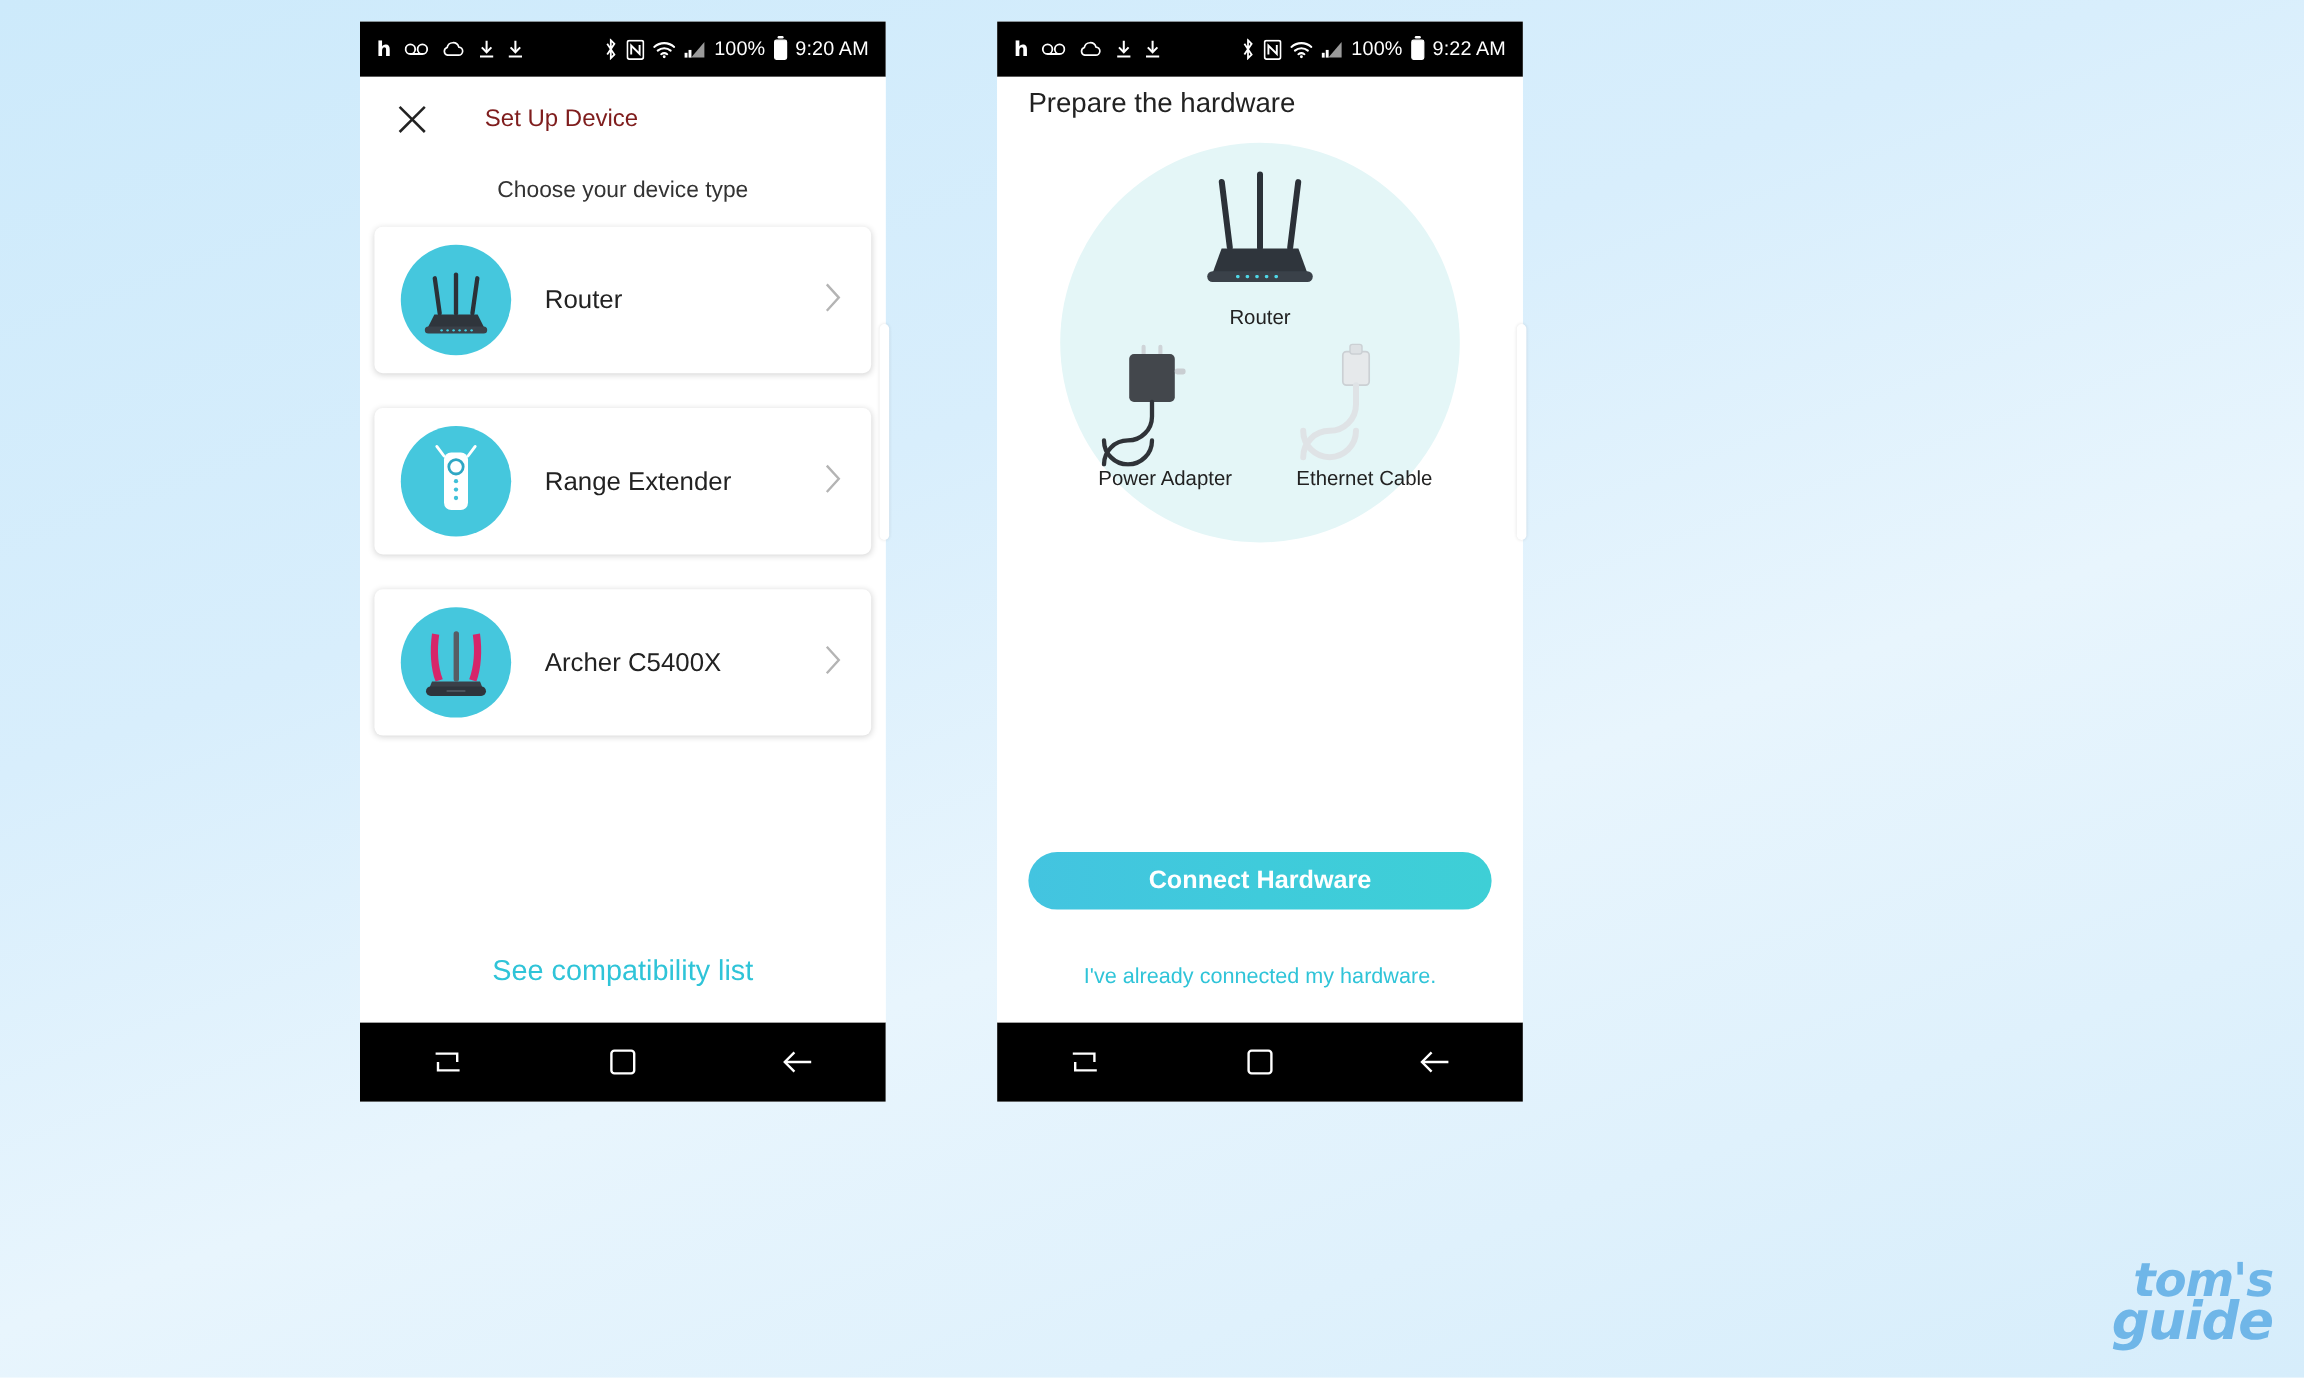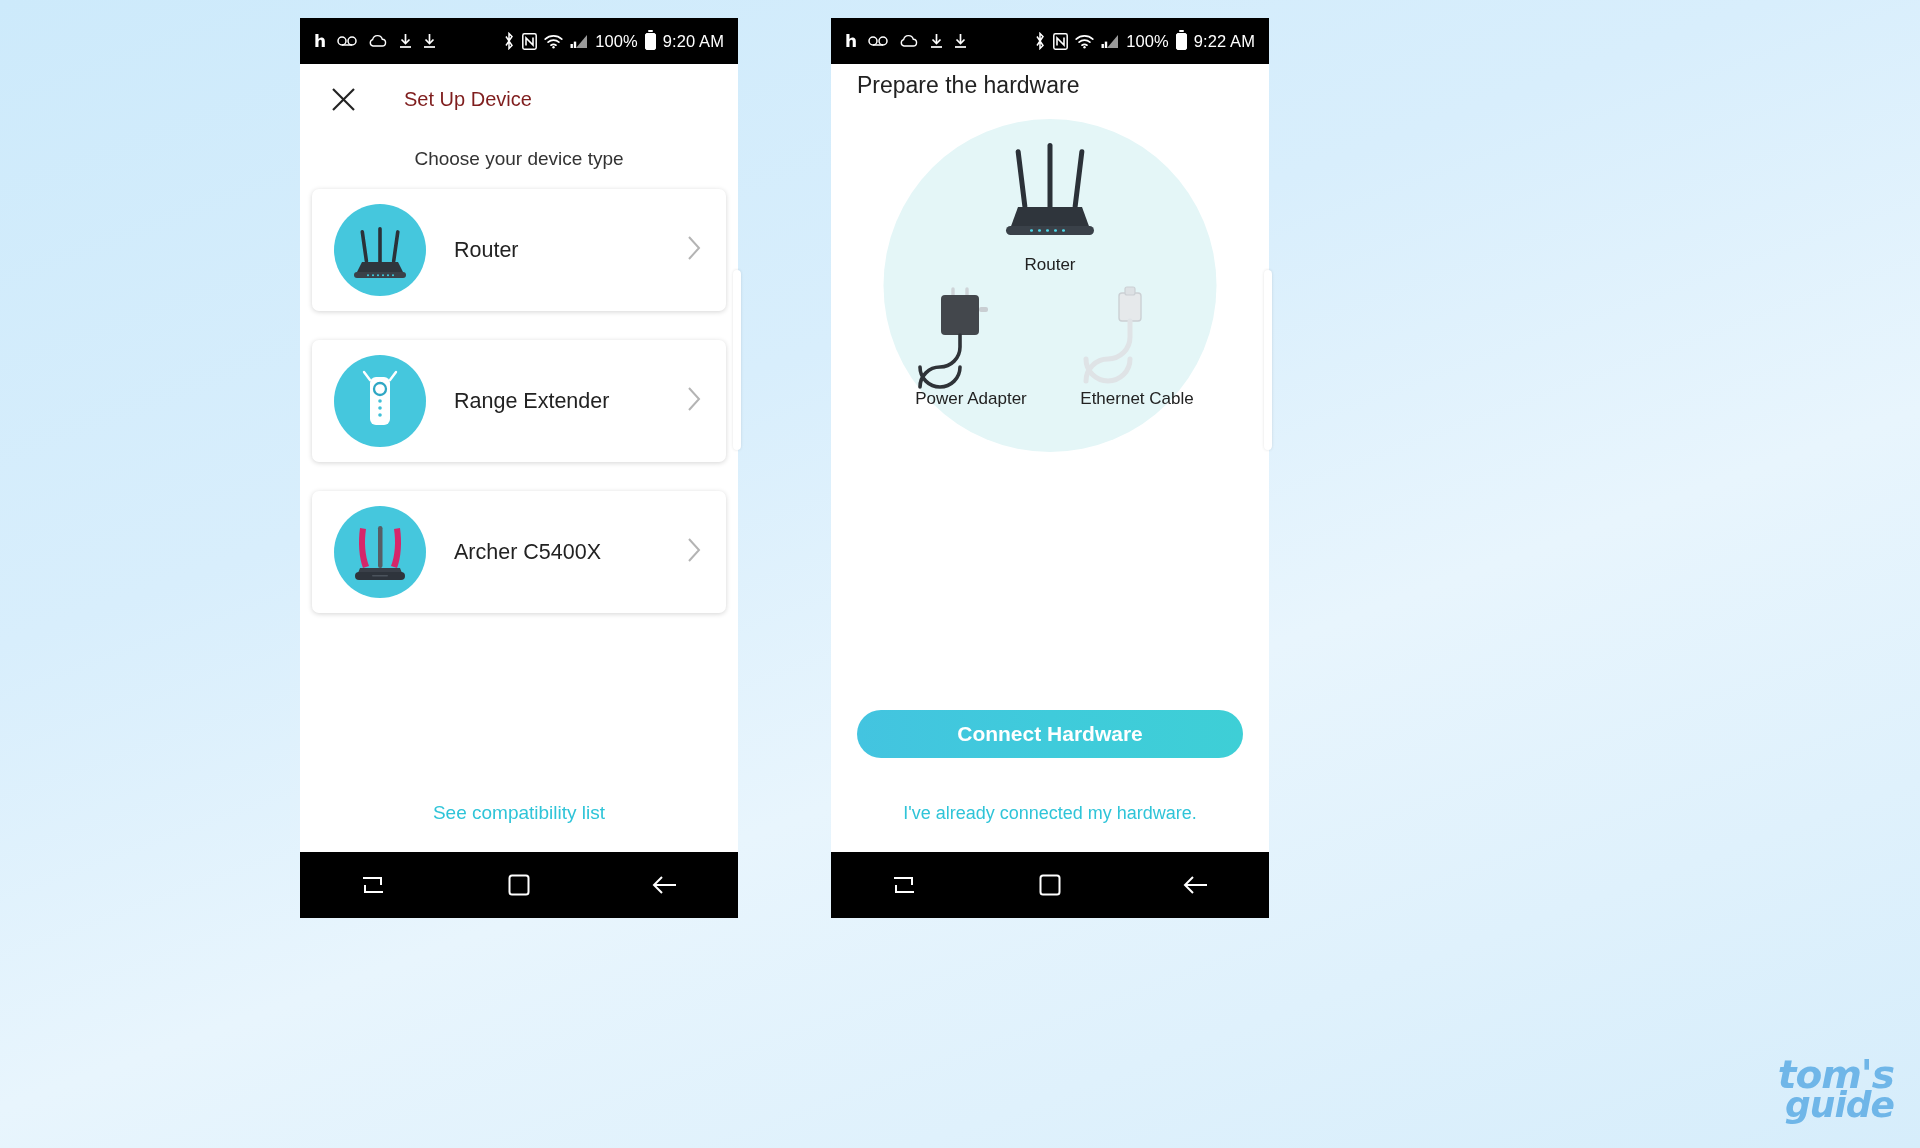--- a/index.html
+++ b/index.html
@@ -119,21 +119,21 @@
   .chev {
     color:#b4b4b4;
     flex:0 0 auto;
     margin-right:6px;
   }
   .compat-link {
     position:absolute;
     left:0; right:0;
     bottom:28px;
     text-align:center;
-    font-size:19px;
+    font-size:24px;
     color:#2fc4d8;
     cursor:pointer;
   }
 
   
   .s2-body { flex:1; display:flex; flex-direction:column; padding:0 26px; background:#fff; position:relative; }
   .s2-h1 { font-size:23px; color:#222; margin-top:8px; }
   .s2-p  { font-size:17.5px; color:#444; line-height:1.42; margin-top:16px; max-width:352px; }
   .hw-stage {
     margin-top:14px;
@@ -201,21 +201,21 @@
     bottom:28px;
     text-align:right;
     line-height:.82;
     color:#6fb6e8;
     font-weight:bold;
     font-style:italic;
     font-family:"DejaVu Sans", sans-serif;
     user-select:none;
   }
   .wm-1 { font-size:39px; letter-spacing:-1px;margin-top:36px; }
-  .wm-2 { font-size:36px; letter-spacing:-1px; }
+  .wm-2 { font-size:44px; letter-spacing:-1px; }
 </style>
 </head>
 <body>
 
 <div class="phone" id="phone-left">
 
   <div class="statusbar">
     <div class="sb-left">
       <span class="sb-icon" style="font-family:'DejaVu Serif',serif;font-size:17px;">𝗵</span>
       <span class="sb-icon">

